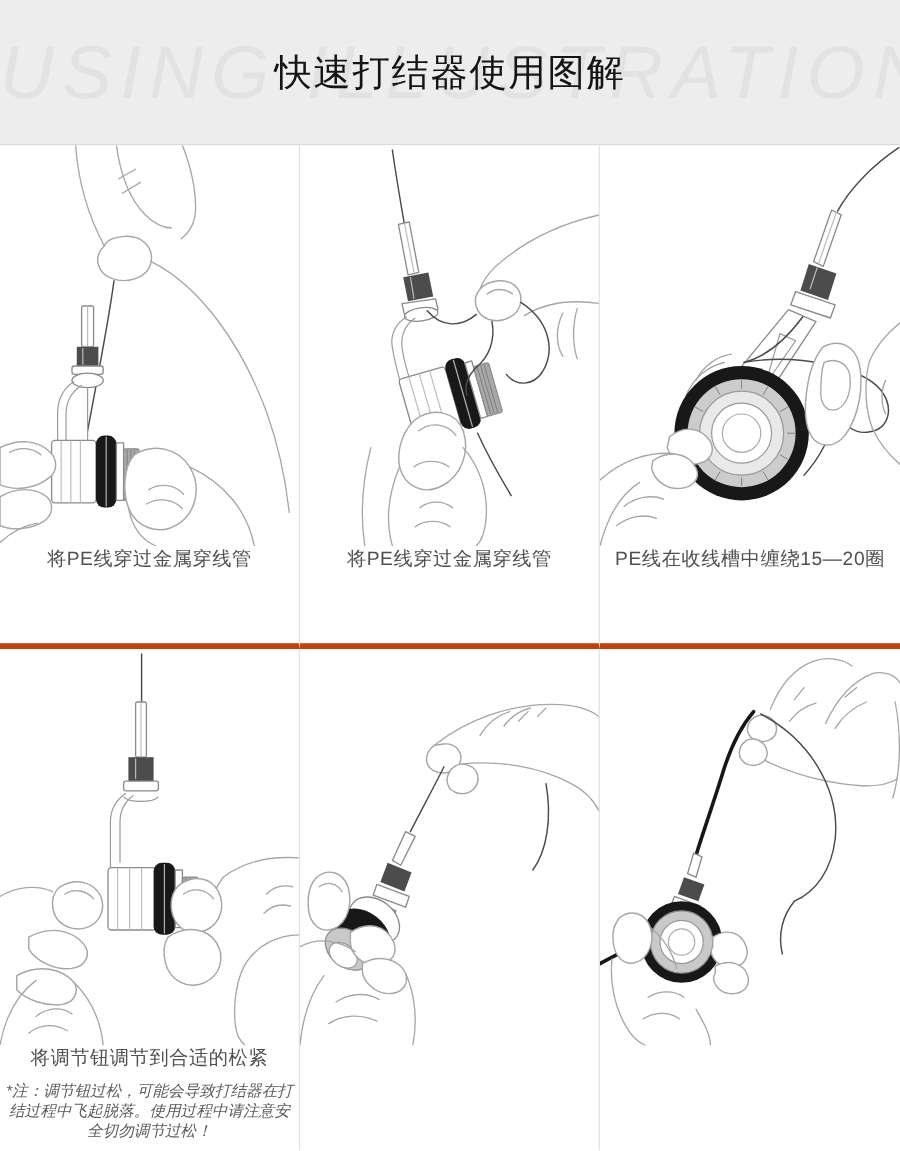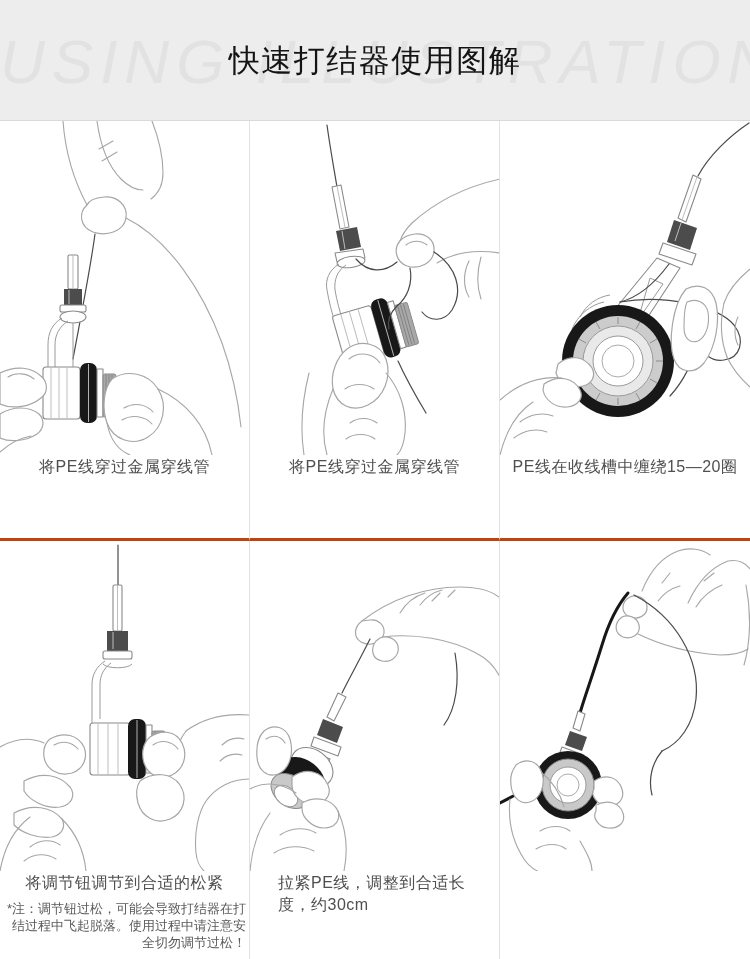--- a/index.html
+++ b/index.html
@@ -21,34 +21,34 @@
   }
   .title{
     position:relative;margin:0;height:146px;line-height:122px;text-align:center;
     font-size:31px;font-weight:500;letter-spacing:1.5px;color:#141414;
   }
   
   .grid{display:grid;grid-template-columns:250px 250px 250px;}
   .cell{
     box-sizing:border-box;background:#fff;margin:0;position:relative;overflow:hidden;
   }
-  .cell.r1{height:420px;border-bottom:3px solid #c2410c;}
+  .cell.r1{height:420px;border-bottom:5px solid #c2410c;}
   .cell.r2{height:418px;}
   .cell.vline{border-right:1px solid #e2e2e2;}
   .art{display:block;}
   .art svg{display:block;}
   figcaption{
     margin:1px 0 0;line-height:22px;font-size:16px;color:#4f4f4f;
     text-align:center;letter-spacing:0.5px;
   }
   .cap-left{width:216px;margin-left:28px;text-align:left;}
   .cap-left6{width:220px;margin-left:19px;text-align:left;}
   .note{
     margin:6px 0 0;padding:0 0 0 3px;width:246px;box-sizing:border-box;
-    font-size:13px;line-height:17px;color:#5a5a5a;text-align:right;
+    font-size:13px;line-height:17px;color:#5a5a5a;text-align:center;font-style:italic;
   }
   
   .h  {fill:#ffffff;stroke:#a6a6a6;stroke-width:1.2;stroke-linejoin:round;stroke-linecap:round;}
   .hl {fill:none;stroke:#a6a6a6;stroke-width:1.1;stroke-linecap:round;}
   .t  {fill:#ffffff;stroke:#8a8a8a;stroke-width:1.1;stroke-linejoin:round;}
   .tl {fill:none;stroke:#9a9a9a;stroke-width:1;}
   .rib{fill:none;stroke:#bdbdbd;stroke-width:1;}
   .ln {fill:none;stroke:#4a4a4a;stroke-width:1.2;stroke-linecap:round;}
   .lnt{fill:none;stroke:#171717;stroke-width:3;stroke-linecap:round;}
   .cr {fill:#4c4c4c;stroke:none;}
@@ -298,21 +298,20 @@
             <path class="h" d="M42,236 C56,226 72,230 78,244 C82,254 76,262 64,263 C52,264 42,254 42,244 Z"></path>
             <path class="h" d="M52,262 C66,254 82,258 88,270 C91,279 85,287 74,287 C62,287 52,276 52,268 Z"></path>
             <path class="hl" d="M0,248 C14,240 32,242 46,252"></path>
             <path class="hl" d="M88,270 C96,288 98,310 94,330"></path>
             <path class="hl" d="M0,330 C2,308 8,288 20,272"></path>
             <path class="hl" d="M30,294 C42,286 56,286 66,292"></path>
             <path class="hl" d="M24,312 C36,304 52,304 64,310"></path>
           </g>
         </svg>
       </div>
-      <figcaption class="cap-left">拉紧PE线，调整到合适长度，约30cm</figcaption>
     </figure>
 
     <figure class="cell r2">
       <div class="art">
         <svg width="250" height="330" viewBox="0 0 250 330">
           <g>
             <path class="hl" d="M142,50 C150,30 162,16 178,10 C190,6 202,8 210,14"></path>
             <path class="hl" d="M188,62 C198,40 212,26 228,20 C238,18 246,22 250,28"></path>
             <path class="hl" d="M246,44 C251,70 251,100 244,124"></path>
             <path class="hl" d="M136,92 C160,104 190,112 220,114 C232,114 242,112 248,108"></path>

